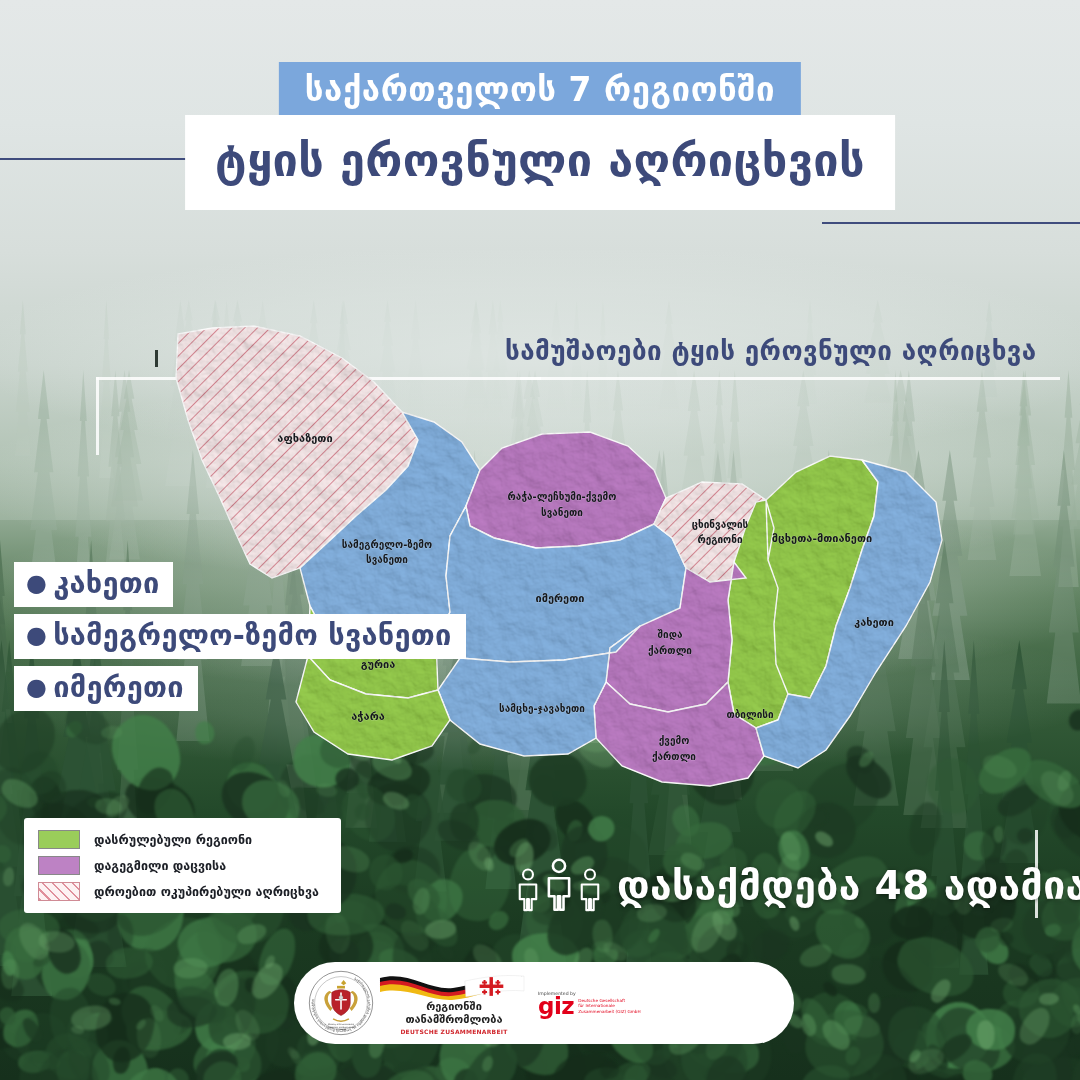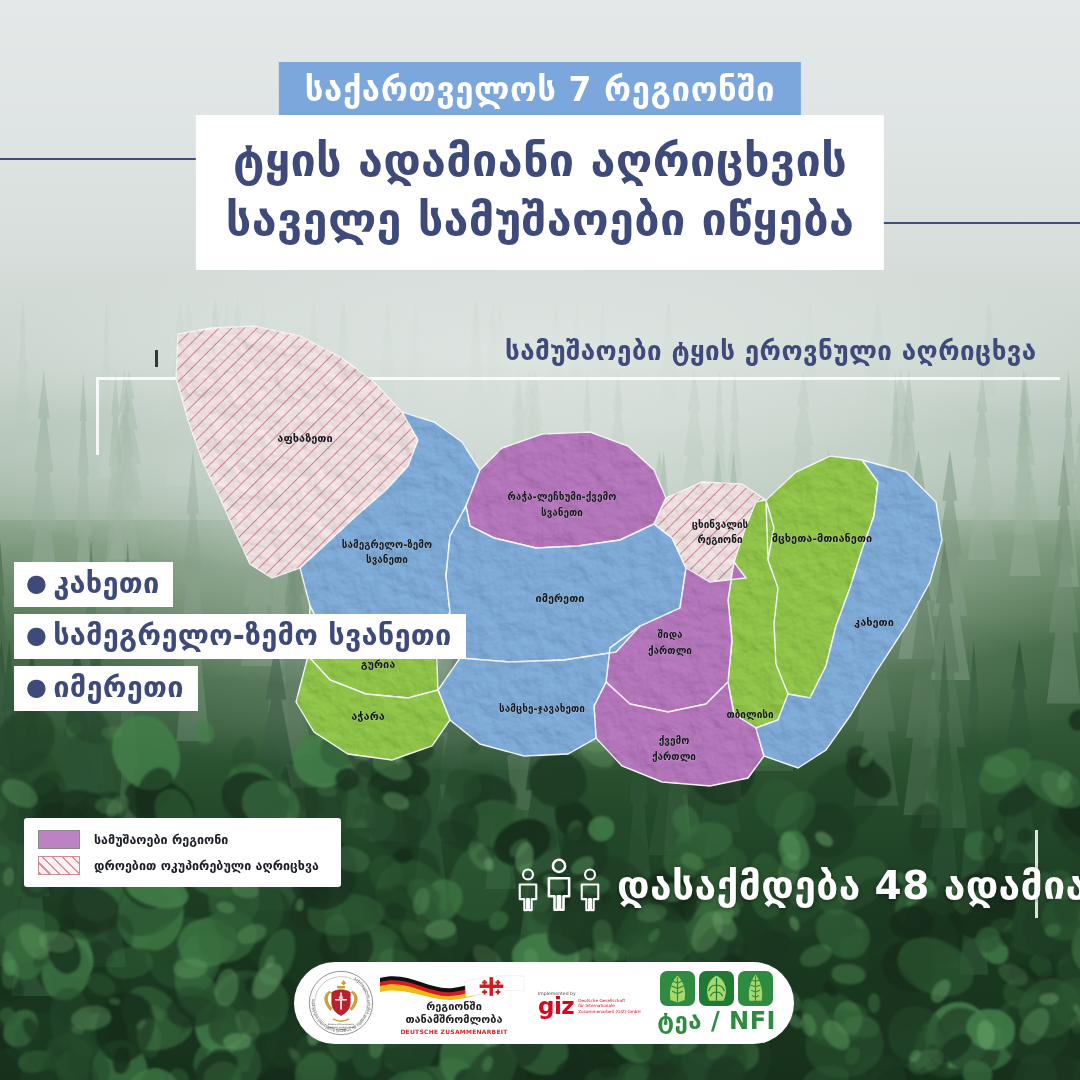--- a/index.html
+++ b/index.html
@@ -811,22 +811,21 @@
       <div class="foliage" style="left: 39.4168px; top: 931.135px; width: 35.753px; height: 21.4518px; background: rgb(116, 173, 114); opacity: 0.287107; transform: rotate(185.329deg);"></div>
       <div class="foliage" style="left: 573.995px; top: 737.134px; width: 43.9237px; height: 26.3542px; background: rgb(116, 173, 114); opacity: 0.274677; transform: rotate(218.916deg);"></div>
     </div>
 </div>
 
 <div id="header">
   <div class="rule left"></div>
   <div class="rule right"></div>
   <div class="badge">საქართველოს 7 რეგიონში</div>
   <div class="title-box">
-    <div class="title-line">ტყის ადამიანი აღრიცხვის</div>
-    <div class="title-line">საველე სამუშაოები იწყება</div>
+    <div class="title-line">ტყის ეროვნული აღრიცხვის</div>
   </div>
 </div>
 
 <div class="frame-line fl-top"></div>
 <div class="frame-line fl-top2"></div>
 <div class="frame-line fl-vleft"></div>
 <div class="frame-line fl-vright"></div>
 <div class="tick"></div>
 
 <div id="map-title">სამუშაოები ტყის ეროვნული აღრიცხვა</div>
@@ -897,22 +896,26 @@
 </div>
 
 <div id="bullets">
   <div><span class="bullet"><span class="dot">●</span><span>კახეთი</span></span></div>
   <div><span class="bullet"><span class="dot">●</span><span>სამეგრელო-ზემო სვანეთი</span></span></div>
   <div><span class="bullet"><span class="dot">●</span><span>იმერეთი</span></span></div>
 </div>
 
 <div id="legend">
   <div class="leg-row">
+    <span class="swatch" style="background:#9acd5a"></span>
+    <span class="leg-text">დასრულებული რეგიონი</span>
+  </div>
+  <div class="leg-row">
     <span class="swatch" style="background:#bd82c4"></span>
-    <span class="leg-text">სამუშაოები რეგიონი</span>
+    <span class="leg-text">დაგეგმილი დაცვისა</span>
   </div>
   <div class="leg-row">
     <span class="swatch hatch"></span>
     <span class="leg-text">დროებით ოკუპირებული აღრიცხვა</span>
   </div>
 </div>
 
 <div id="stat">
   <div id="people">
       <svg viewBox="0 0 28 48" width="26" height="44">
@@ -979,36 +982,13 @@
     <div class="giz-row">
       <div class="giz-word">giz</div>
       <div>
         <div class="giz-sub">Deutsche Gesellschaft</div>
         <div class="giz-sub">für Internationale</div>
         <div class="giz-sub">Zusammenarbeit (GIZ) GmbH</div>
       </div>
     </div>
   </div>
 
-  <div class="f-nfi">
-    <div class="leaves">
-      <div class="leafbox">
-        <svg viewBox="0 0 40 40" width="35" height="35">
-            <path d="M20,5 C27,12 30,22 28,33 L20,36 L12,33 C10,22 13,12 20,5 Z" fill="#a8d86b"></path>
-            <path d="M20,7 v28 M20,14 l6,-3 M20,14 l-6,-3 M20,20 l7,-3 M20,20 l-7,-3 M20,26 l6,-3 M20,26 l-6,-3" stroke="#2e8b40" stroke-width="1.4" fill="none"></path>
-          </svg>
-      </div>
-      <div class="leafbox alt">
-        <svg viewBox="0 0 40 40" width="35" height="35">
-            <path d="M20,5 C30,10 34,22 28,34 L12,34 C6,22 10,10 20,5 Z" fill="#a8d86b"></path>
-            <path d="M20,8 v26 M20,16 c-5,0 -8,3 -9,7 M20,16 c5,0 8,3 9,7 M20,24 c-4,0 -6,2 -7,5 M20,24 c4,0 6,2 7,5" stroke="#1f7a33" stroke-width="1.4" fill="none"></path>
-          </svg>
-      </div>
-      <div class="leafbox">
-        <svg viewBox="0 0 40 40" width="35" height="35">
-            <path d="M20,4 C26,12 29,22 27,34 L13,34 C11,22 14,12 20,4 Z" fill="#a8d86b"></path>
-            <path d="M20,6 v28 M20,12 l5,-2 M20,12 l-5,-2 M20,18 l6,-2 M20,18 l-6,-2 M20,24 l5,-2 M20,24 l-5,-2 M20,30 l4,-2 M20,30 l-4,-2" stroke="#2e8b40" stroke-width="1.3" fill="none"></path>
-          </svg>
-      </div>
-    </div>
-    <div class="nfi-text">ტეა / NFI</div>
-  </div>
 </div>
 
 </body></html>

